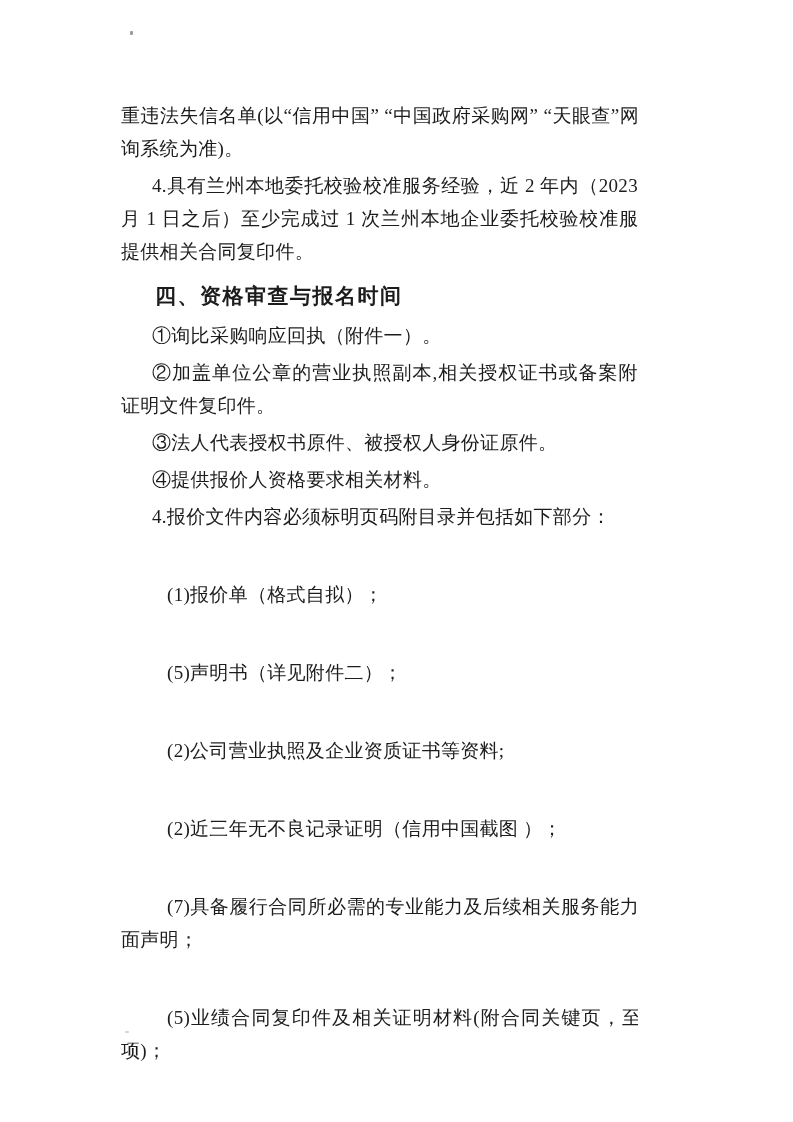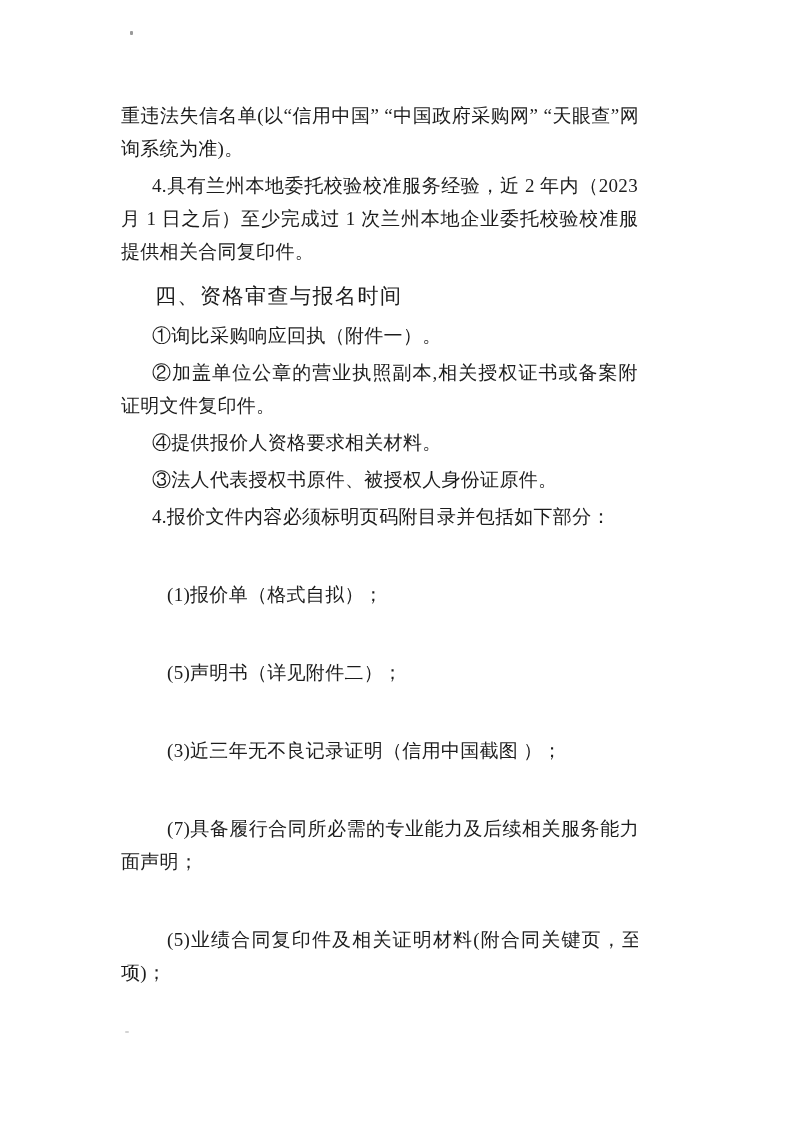--- a/index.html
+++ b/index.html
@@ -37,21 +37,21 @@
   .para.indent {
     text-indent: 31px;
   }
   .para.list-indent {
     text-indent: 46px;
     margin-top: 45px;
   }
   .section-heading {
     margin: 11px 0 7px 0;
     font-family: "Liberation Sans", "DejaVu Sans", sans-serif;
-    font-weight: normal;
+    font-weight: bold;
     font-size: 21px;
     line-height: 33px;
     text-indent: 34px;
     letter-spacing: 1.5px;
   }
   .speck-top {
     position: absolute;
     left: 130px;
     top: 31px;
     width: 3px;
@@ -84,33 +84,34 @@
     <p class="para indent">4.具有兰州本地委托校验校准服务经验，近 2 年内（2023 年 1 月 1 日之后）至少完成过 1 次兰州本地企业委托校验校准服务，提供相关合同复印件。</p>
 
 
     <h2 class="section-heading">四、资格审查与报名时间</h2>
 
 
     <p class="para indent">①询比采购响应回执（附件一）。</p>
 
     <p class="para indent">②加盖单位公章的营业执照副本,相关授权证书或备案附表等证明文件复印件。</p>
 
+    <p class="para indent">③法人代表授权书原件、被授权人身份证原件。</p>
+
     <p class="para indent">④提供报价人资格要求相关材料。</p>
-
-    <p class="para indent">③法人代表授权书原件、被授权人身份证原件。</p>
 
 
 
     <p class="para indent">4.报价文件内容必须标明页码附目录并包括如下部分：</p>
 
     <p class="para list-indent">(1)报价单（格式自拟）；</p>
 
     <p class="para list-indent">(5)声明书（详见附件二）；</p>
 
+    <p class="para list-indent">(2)公司营业执照及企业资质证书等资料;</p>
 
-    <p class="para list-indent">(3)近三年无不良记录证明（信用中国截图 ）；</p>
+    <p class="para list-indent">(2)近三年无不良记录证明（信用中国截图 ）；</p>
 
     <p class="para list-indent">(7)具备履行合同所必需的专业能力及后续相关服务能力的书面声明；</p>
 
     <p class="para list-indent">(5)业绩合同复印件及相关证明材料(附合同关键页，至少 1 项)；</p>
 
   </div>
 </div>
 
 </body></html>

